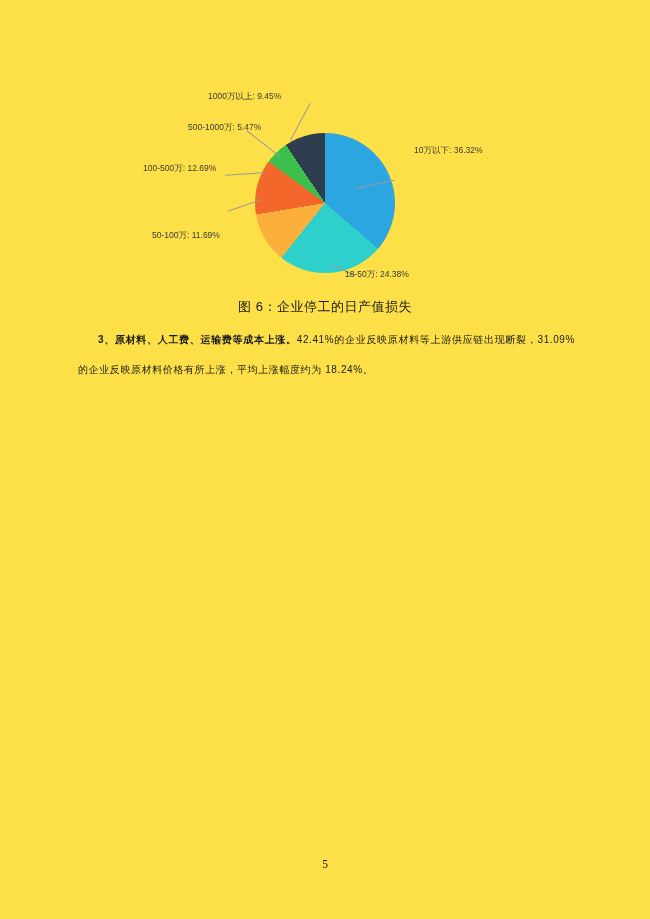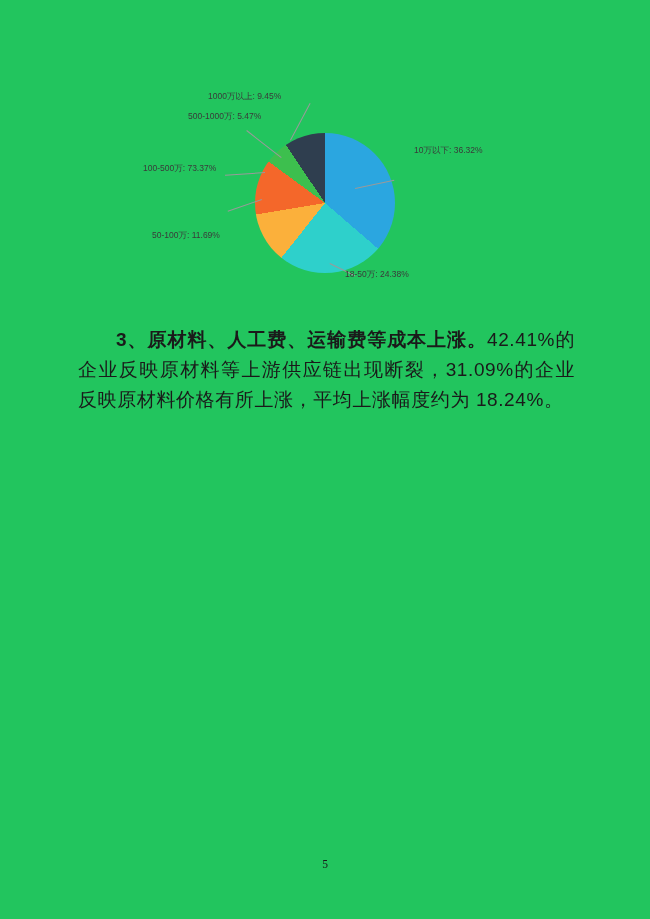--- a/index.html
+++ b/index.html
@@ -7,21 +7,21 @@
     padding: 0;
     background: #b0b0b0;
   }
   body {
     font-family: "Liberation Serif", "DejaVu Serif", serif;
   }
   .page {
     position: relative;
     width: 650px;
     height: 919px;
-    background: #22c55e;
+    background: #fde047;
     margin: 0 auto;
     overflow: hidden;
   }
 
   
   .chart-block {
     position: absolute;
     left: 0;
     top: 78px;
     width: 650px;
@@ -72,21 +72,21 @@
 
   
   .body {
     position: absolute;
     left: 78px;
     top: 325px;
     width: 497px;
     color: #1a1a1a;
   }
   .para {
-    font-size: 19px;
+    font-size: 10px;
     line-height: 30px;
     text-align: justify;
     text-justify: inter-ideograph;
     margin: 0 0 2px 0;
     text-indent: 2em;
     font-family: "Liberation Serif", serif;
   }
   .para .cn {
     font-family: "Liberation Sans", sans-serif;
     letter-spacing: 0.6px;
@@ -121,27 +121,28 @@
     </div>
 
     <div class="leader" style="left:290px; top:62px; width:42px; transform:rotate(-62deg);"></div>
     <div class="leader" style="left:281px; top:80px; width:44px; transform:rotate(-142deg);"></div>
     <div class="leader" style="left:265px; top:95px; width:40px; transform:rotate(176deg);"></div>
     <div class="leader" style="left:262px; top:122px; width:36px; transform:rotate(161deg);"></div>
     <div class="leader" style="left:355px; top:110px; width:40px; transform:rotate(-12deg);"></div>
     <div class="leader" style="left:330px; top:185px; width:28px; transform:rotate(26deg);"></div>
 
     <div class="lbl" style="left:208px; top:14px;">1000万以上: 9.45%</div>
-    <div class="lbl" style="left:173px; top:34px;padding-left:15px;">500-1000万: 5.47%</div>
-    <div class="lbl" style="left:143px; top:86px;">100-500万: 73.37%</div>
+    <div class="lbl" style="left:173px; top:45px;padding-left:15px;">500-1000万: 5.47%</div>
+    <div class="lbl" style="left:143px; top:86px;">100-500万: 12.69%</div>
     <div class="lbl" style="left:152px; top:153px;text-align:right;">50-100万: 11.69%</div>
     <div class="lbl" style="left:414px; top:68px;text-align:right;">10万以下: 36.32%</div>
     <div class="lbl" style="left:345px; top:192px;">18-50万: 24.38%</div>
   </div>
 
+  <div class="caption">图 6：企业停工的日产值损失</div>
 
   <div class="body">
     <p class="para">
       <span class="bold">3、原材料、人工费、运输费等成本上涨。</span><span class="cn">42.41%的企业反映原材料等上游供应链出现断裂，31.09%的企业反映原材料价格有所上涨，平均上涨幅度约为 18.24%。</span>
     </p>
   </div>
 
   <div class="footer">5</div>
 
 </div>

